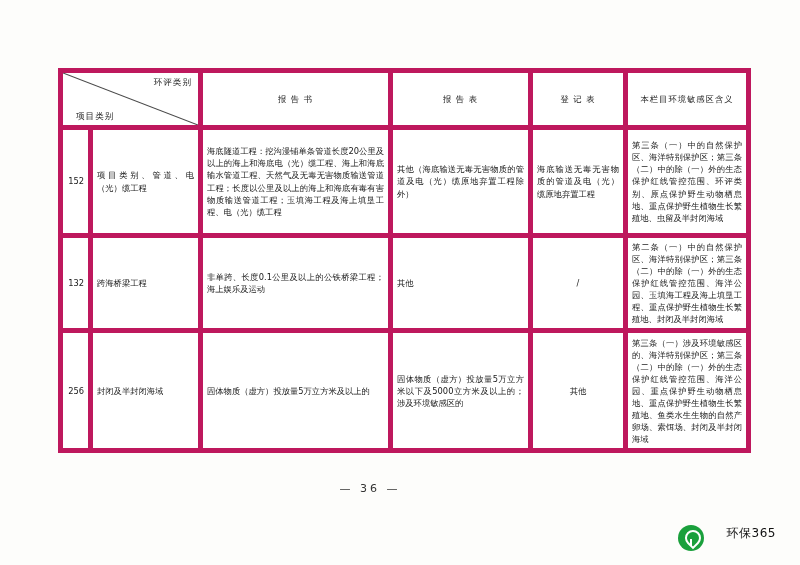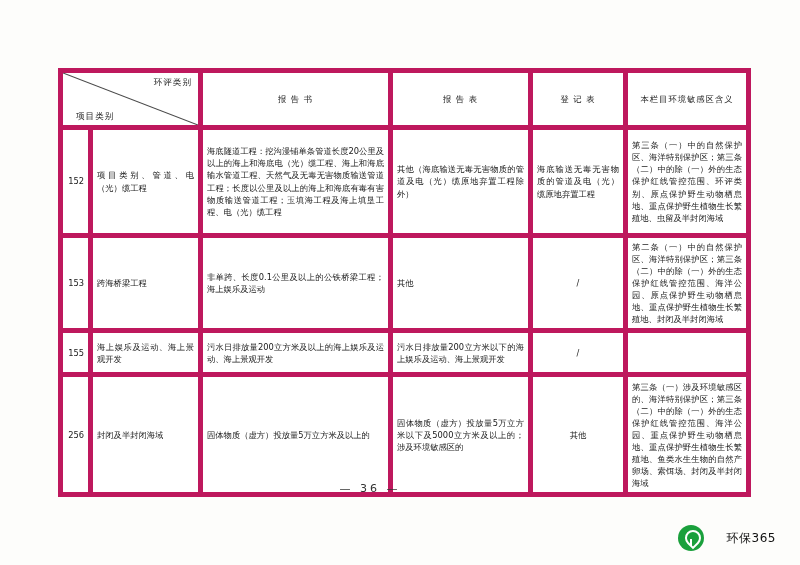--- a/index.html
+++ b/index.html
@@ -89,21 +89,20 @@
     text-align: center;
     font-size: 11px;
     color: #333;
     letter-spacing: 3px;
   }
   .footer-brand {
     position: absolute;
     right: 24px;
     bottom: 14px;
     display: flex;
-    align-items: center;
     gap: 23px;
   }
   .brand-logo {
     width: 26px; height: 26px;
     border-radius: 50%;
     background: #1aa03c;
     position: relative;
     flex: none;
   }
   .brand-logo::before {
@@ -161,34 +160,26 @@
       <tbody>
         <tr class="tall">
           <td class="num">152</td>
           <td class="cell-just">项目类别、管道、电（光）缆工程</td>
           <td class="cell-just">海底隧道工程：挖沟漫铺单条管道长度20公里及以上的海上和海底电（光）缆工程、海上和海底输水管道工程、天然气及无毒无害物质输送管道工程；长度以公里及以上的海上和海底有毒有害物质输送管道工程；玉填海工程及海上填垦工程、电（光）缆工程</td>
           <td class="cell-just">其他（海底输送无毒无害物质的管道及电（光）缆原地弃置工程除外）</td>
           <td class="cell-just">海底输送无毒无害物质的管道及电（光）缆原地弃置工程</td>
           <td class="cell-just">第三条（一）中的自然保护区、海洋特别保护区；第三条（二）中的除（一）外的生态保护红线管控范围、环评类别、原点保护野生动物栖息地、重点保护野生植物生长繁殖地、虫留及半封闭海域</td>
         </tr>
         <tr class="mid">
-          <td class="num">153</td>
+          <td class="num">132</td>
           <td class="cell-just">跨海桥梁工程</td>
           <td class="cell-just">非单跨、长度0.1公里及以上的公铁桥梁工程；海上娱乐及运动</td>
           <td class="cell-just">其他</td>
           <td class="cell-center">/</td>
-          <td class="cell-just">第二条（一）中的自然保护区、海洋特别保护区；第三条（二）中的除（一）外的生态保护红线管控范围、海洋公园、原点保护野生动物栖息地、重点保护野生植物生长繁殖地、封闭及半封闭海域</td>
-        </tr>
-        <tr class="sh2">
-          <td class="num">155</td>
-          <td class="cell-just">海上娱乐及运动、海上景观开发</td>
-          <td class="cell-just">污水日排放量200立方米及以上的海上娱乐及运动、海上景观开发</td>
-          <td class="cell-just">污水日排放量200立方米以下的海上娱乐及运动、海上景观开发</td>
-          <td class="cell-center">/</td>
-          <td class="cell-just"></td>
+          <td class="cell-just">第二条（一）中的自然保护区、海洋特别保护区；第三条（二）中的除（一）外的生态保护红线管控范围、海洋公园、玉填海工程及海上填垦工程、重点保护野生植物生长繁殖地、封闭及半封闭海域</td>
         </tr>
         <tr class="vtall">
           <td class="num">256</td>
           <td class="cell-just">封闭及半封闭海域</td>
           <td class="cell-just">固体物质（虚方）投放量5万立方米及以上的</td>
           <td class="cell-just">固体物质（虚方）投放量5万立方米以下及5000立方米及以上的；涉及环境敏感区的</td>
           <td class="cell-center">其他</td>
           <td class="cell-just">第三条（一）涉及环境敏感区的、海洋特别保护区；第三条（二）中的除（一）外的生态保护红线管控范围、海洋公园、重点保护野生动物栖息地、重点保护野生植物生长繁殖地、鱼类水生生物的自然产卵场、索饵场、封闭及半封闭海域</td>
         </tr>
       </tbody>

